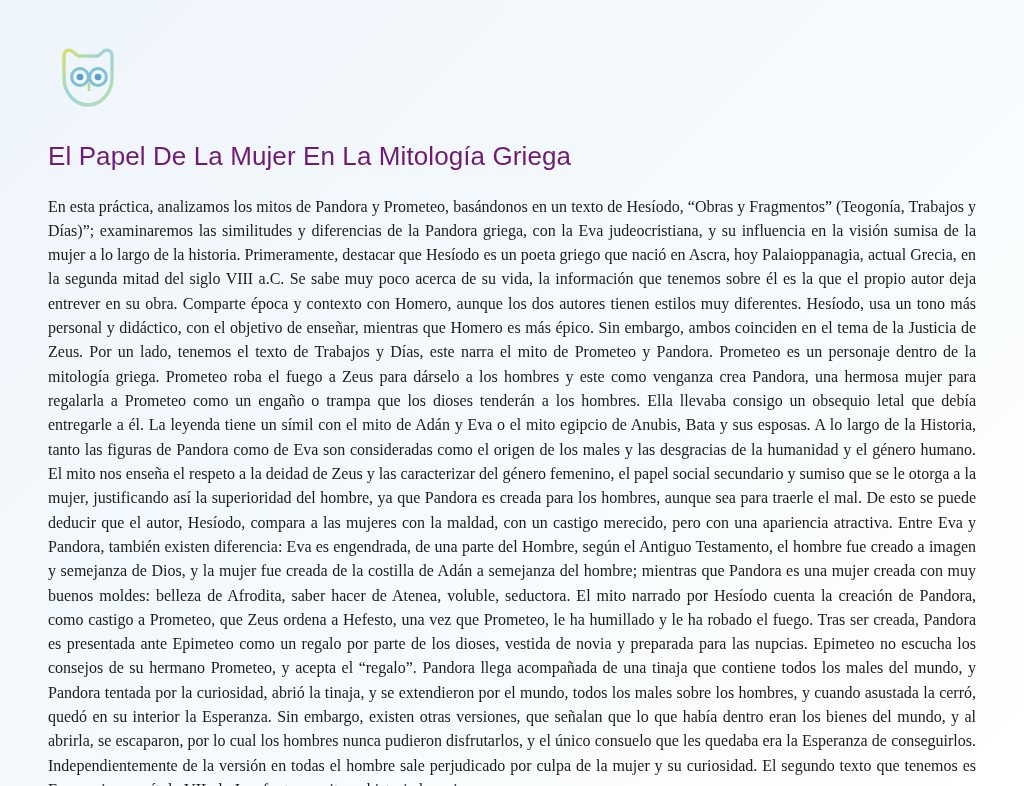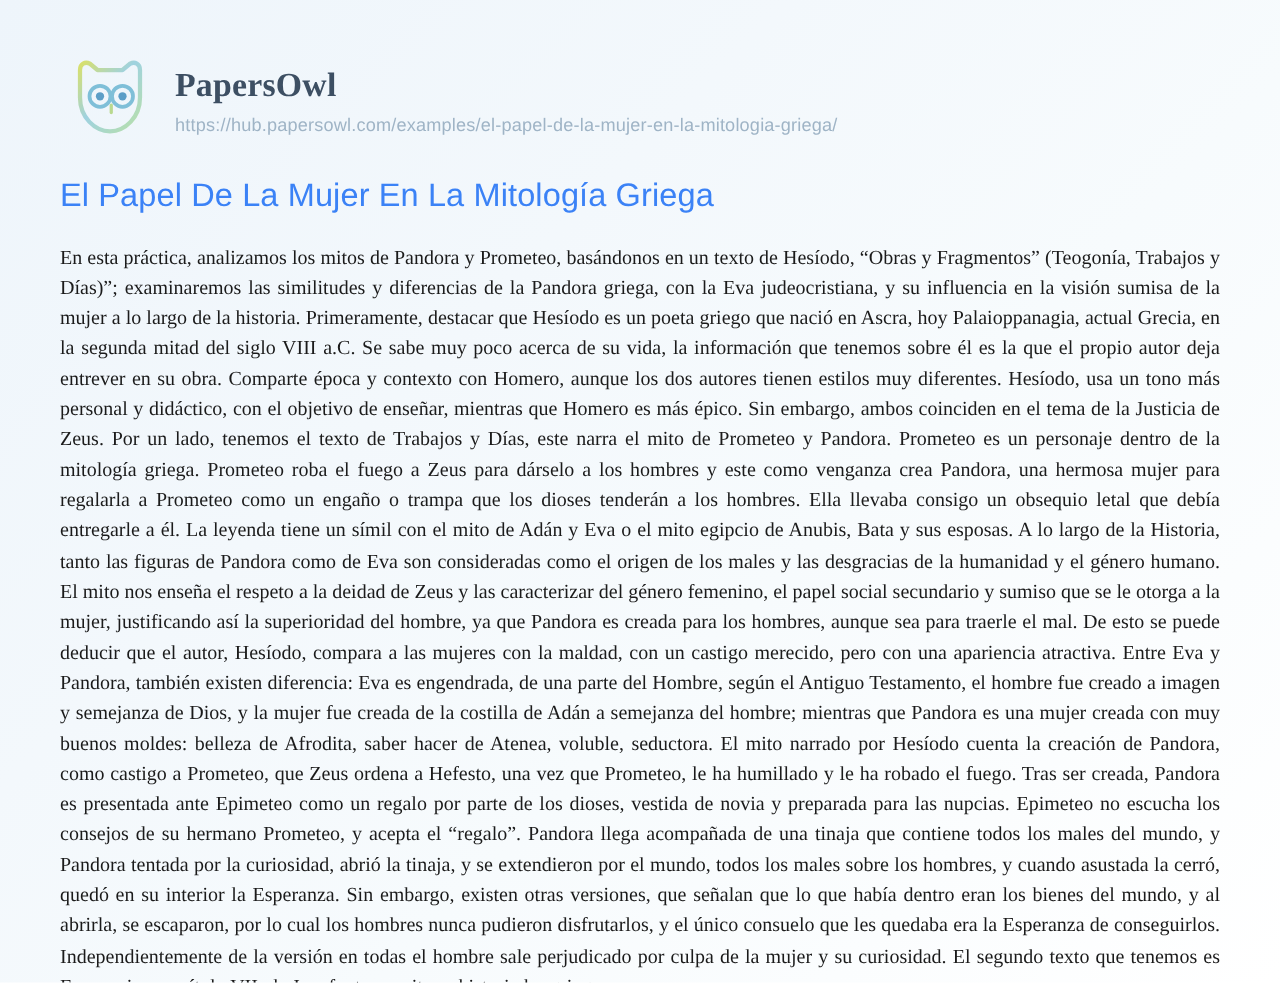--- a/index.html
+++ b/index.html
@@ -61,21 +61,21 @@
     color: #9fb4c6;
     letter-spacing: 0.15px;
     white-space: nowrap;
   }
 
   
   .doc-title {
     font-family: "Liberation Sans", sans-serif;
     font-size: 26px;
     font-weight: normal;
-    color: #3b82f6;
+    color: #701a75;
     letter-spacing: 0.1px;
     margin: 0 0 22px 2px;
     line-height: 1.25;
   }
 
   .doc-text {
     font-family: "Liberation Serif", serif;
     font-size: 16px;
     line-height: 1.52;
     color: #1b1b1b;
@@ -103,24 +103,20 @@
         <path d="M10 12 C10 7 14 5 18 7 L24 12 L44 12 L50 7 C54 5 58 7 58 12
                  L58 34 C58 50 46 61 34 61 C22 61 10 50 10 34 Z" fill="none" stroke="url(#owlGrad)" stroke-width="3.4" stroke-linejoin="round"></path>
         <circle cx="26" cy="33" r="8.4" fill="none" stroke="#7fbfd8" stroke-width="3"></circle>
         <circle cx="44" cy="33" r="8.4" fill="none" stroke="#7fbfd8" stroke-width="3"></circle>
         <circle cx="26" cy="33" r="3.3" fill="#5c9ec7"></circle>
         <circle cx="44" cy="33" r="3.3" fill="#5c9ec7"></circle>
         <path d="M35 40 L35 46" stroke="#b9d98f" stroke-width="2.6" stroke-linecap="round"></path>
       </svg>
     </div>
 
-    <div class="brand-block">
-      <div class="brand-name">PapersOwl</div>
-      <div class="brand-url">https://hub.papersowl.com/examples/el-papel-de-la-mujer-en-la-mitologia-griega/</div>
-    </div>
 
   </div>
 
   <h1 class="doc-title">El Papel De La Mujer En La Mitología Griega</h1>
 
   <p class="doc-text">En esta práctica, analizamos los mitos de Pandora y Prometeo, basándonos en un texto de Hesíodo, “Obras y Fragmentos” (Teogonía, Trabajos y Días)”; examinaremos las similitudes y diferencias de la Pandora griega, con la Eva judeocristiana, y su influencia en la visión sumisa de la mujer a lo largo de la historia. Primeramente, destacar que Hesíodo es un poeta griego que nació en Ascra, hoy Palaioppanagia, actual Grecia, en la segunda mitad del siglo VIII a.C. Se sabe muy poco acerca de su vida, la información que tenemos sobre él es la que el propio autor deja entrever en su obra. Comparte época y contexto con Homero, aunque los dos autores tienen estilos muy diferentes. Hesíodo, usa un tono más personal y didáctico, con el objetivo de enseñar, mientras que Homero es más épico. Sin embargo, ambos coinciden en el tema de la Justicia de Zeus. Por un lado, tenemos el texto de Trabajos y Días, este narra el mito de Prometeo y Pandora. Prometeo es un personaje dentro de la mitología griega. Prometeo roba el fuego a Zeus para dárselo a los hombres y este como venganza crea Pandora, una hermosa mujer para regalarla a Prometeo como un engaño o trampa que los dioses tenderán a los hombres. Ella llevaba consigo un obsequio letal que debía entregarle a él. La leyenda tiene un símil con el mito de Adán y Eva o el mito egipcio de Anubis, Bata y sus esposas. A lo largo de la Historia, tanto las figuras de Pandora como de Eva son consideradas como el origen de los males y las desgracias de la humanidad y el género humano. El mito nos enseña el respeto a la deidad de Zeus y las caracterizar del género femenino, el papel social secundario y sumiso que se le otorga a la mujer, justificando así la superioridad del hombre, ya que Pandora es creada para los hombres, aunque sea para traerle el mal. De esto se puede deducir que el autor, Hesíodo, compara a las mujeres con la maldad, con un castigo merecido, pero con una apariencia atractiva. Entre Eva y Pandora, también existen diferencia: Eva es engendrada, de una parte del Hombre, según el Antiguo Testamento, el hombre fue creado a imagen y semejanza de Dios, y la mujer fue creada de la costilla de Adán a semejanza del hombre; mientras que Pandora es una mujer creada con muy buenos moldes: belleza de Afrodita, saber hacer de Atenea, voluble, seductora. El mito narrado por Hesíodo cuenta la creación de Pandora, como castigo a Prometeo, que Zeus ordena a Hefesto, una vez que Prometeo, le ha humillado y le ha robado el fuego. Tras ser creada, Pandora es presentada ante Epimeteo como un regalo por parte de los dioses, vestida de novia y preparada para las nupcias. Epimeteo no escucha los consejos de su hermano Prometeo, y acepta el “regalo”. Pandora llega acompañada de una tinaja que contiene todos los males del mundo, y Pandora tentada por la curiosidad, abrió la tinaja, y se extendieron por el mundo, todos los males sobre los hombres, y cuando asustada la cerró, quedó en su interior la Esperanza. Sin embargo, existen otras versiones, que señalan que lo que había dentro eran los bienes del mundo, y al abrirla, se escaparon, por lo cual los hombres nunca pudieron disfrutarlos, y el único consuelo que les quedaba era la Esperanza de conseguirlos. Independientemente de la versión en todas el hombre sale perjudicado por culpa de la mujer y su curiosidad. El segundo texto que tenemos es Economico, capítulo VII, de Jenofonte, escritor e historiador griego.</p>
 
 </div>
 
 </body></html>

